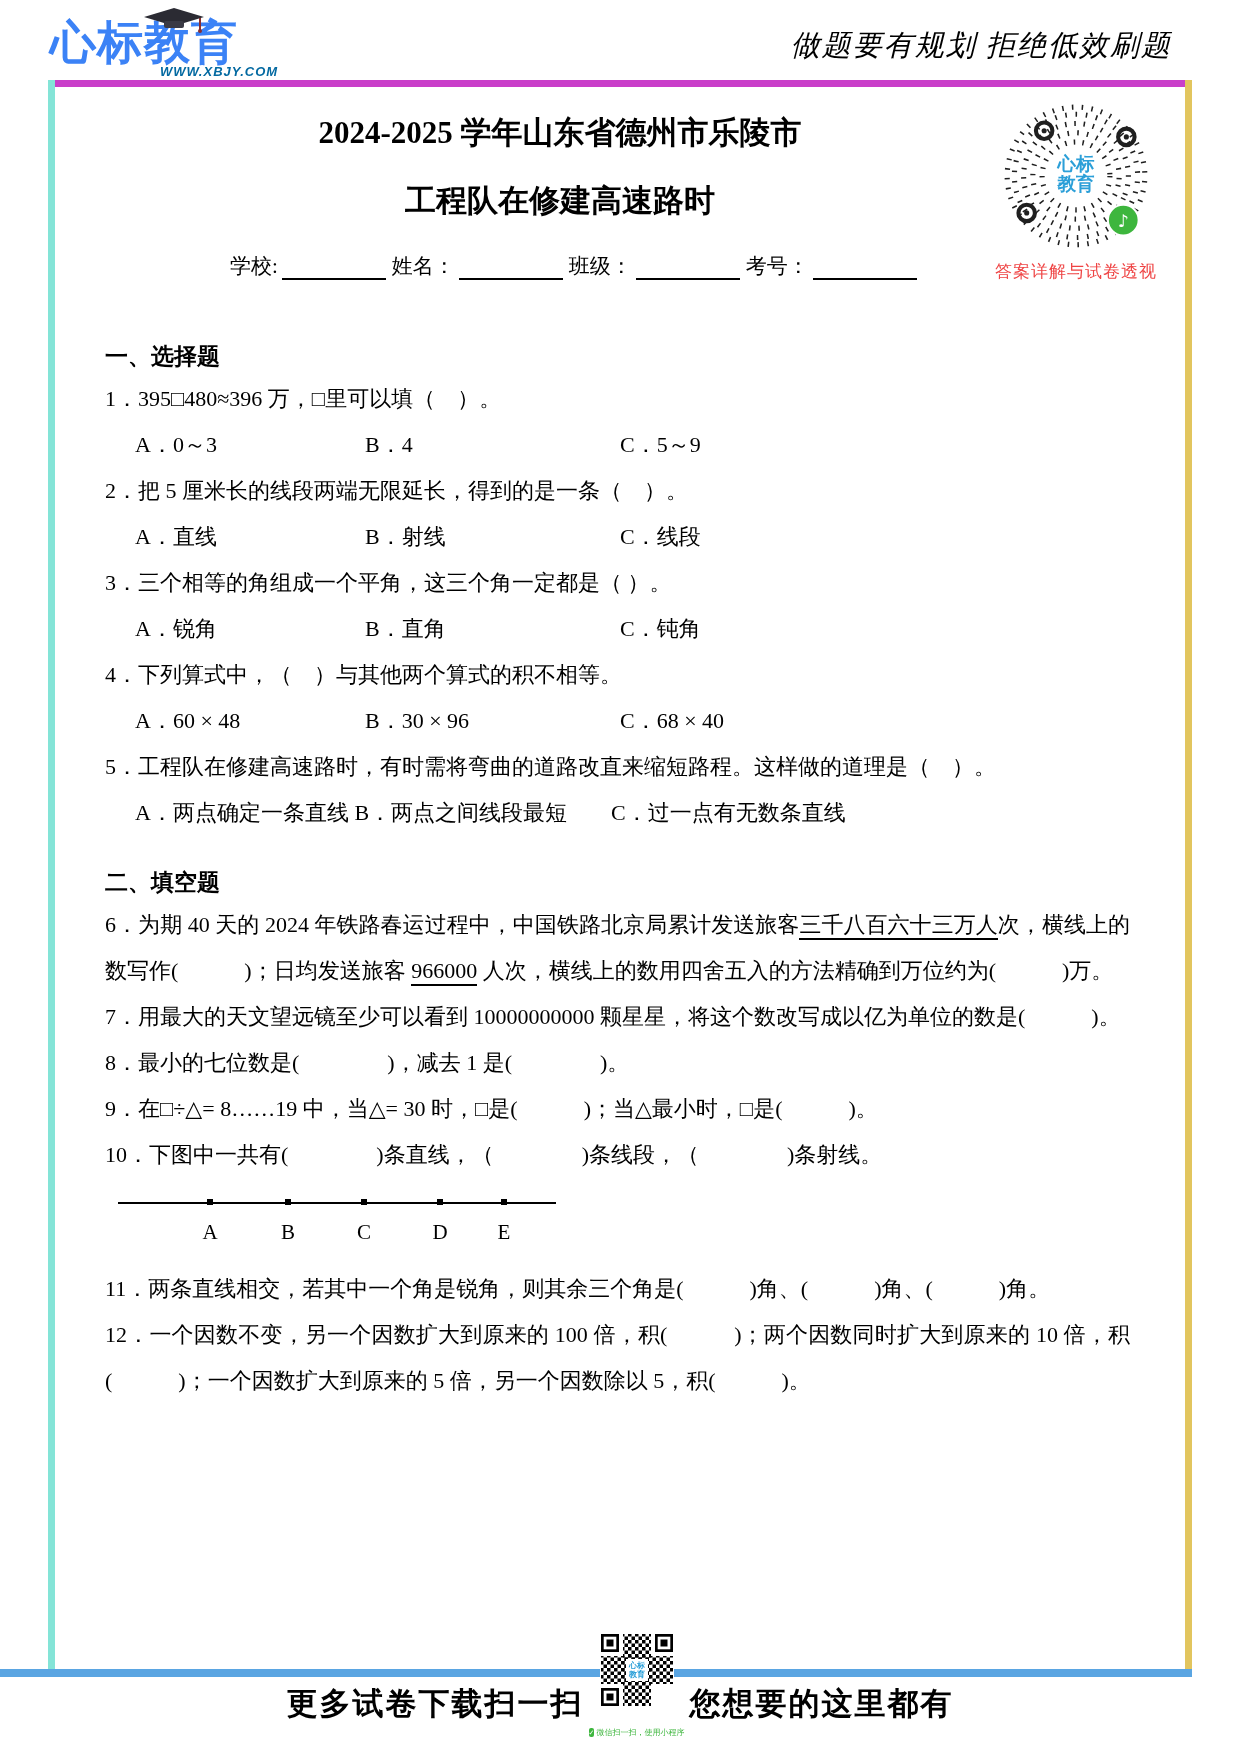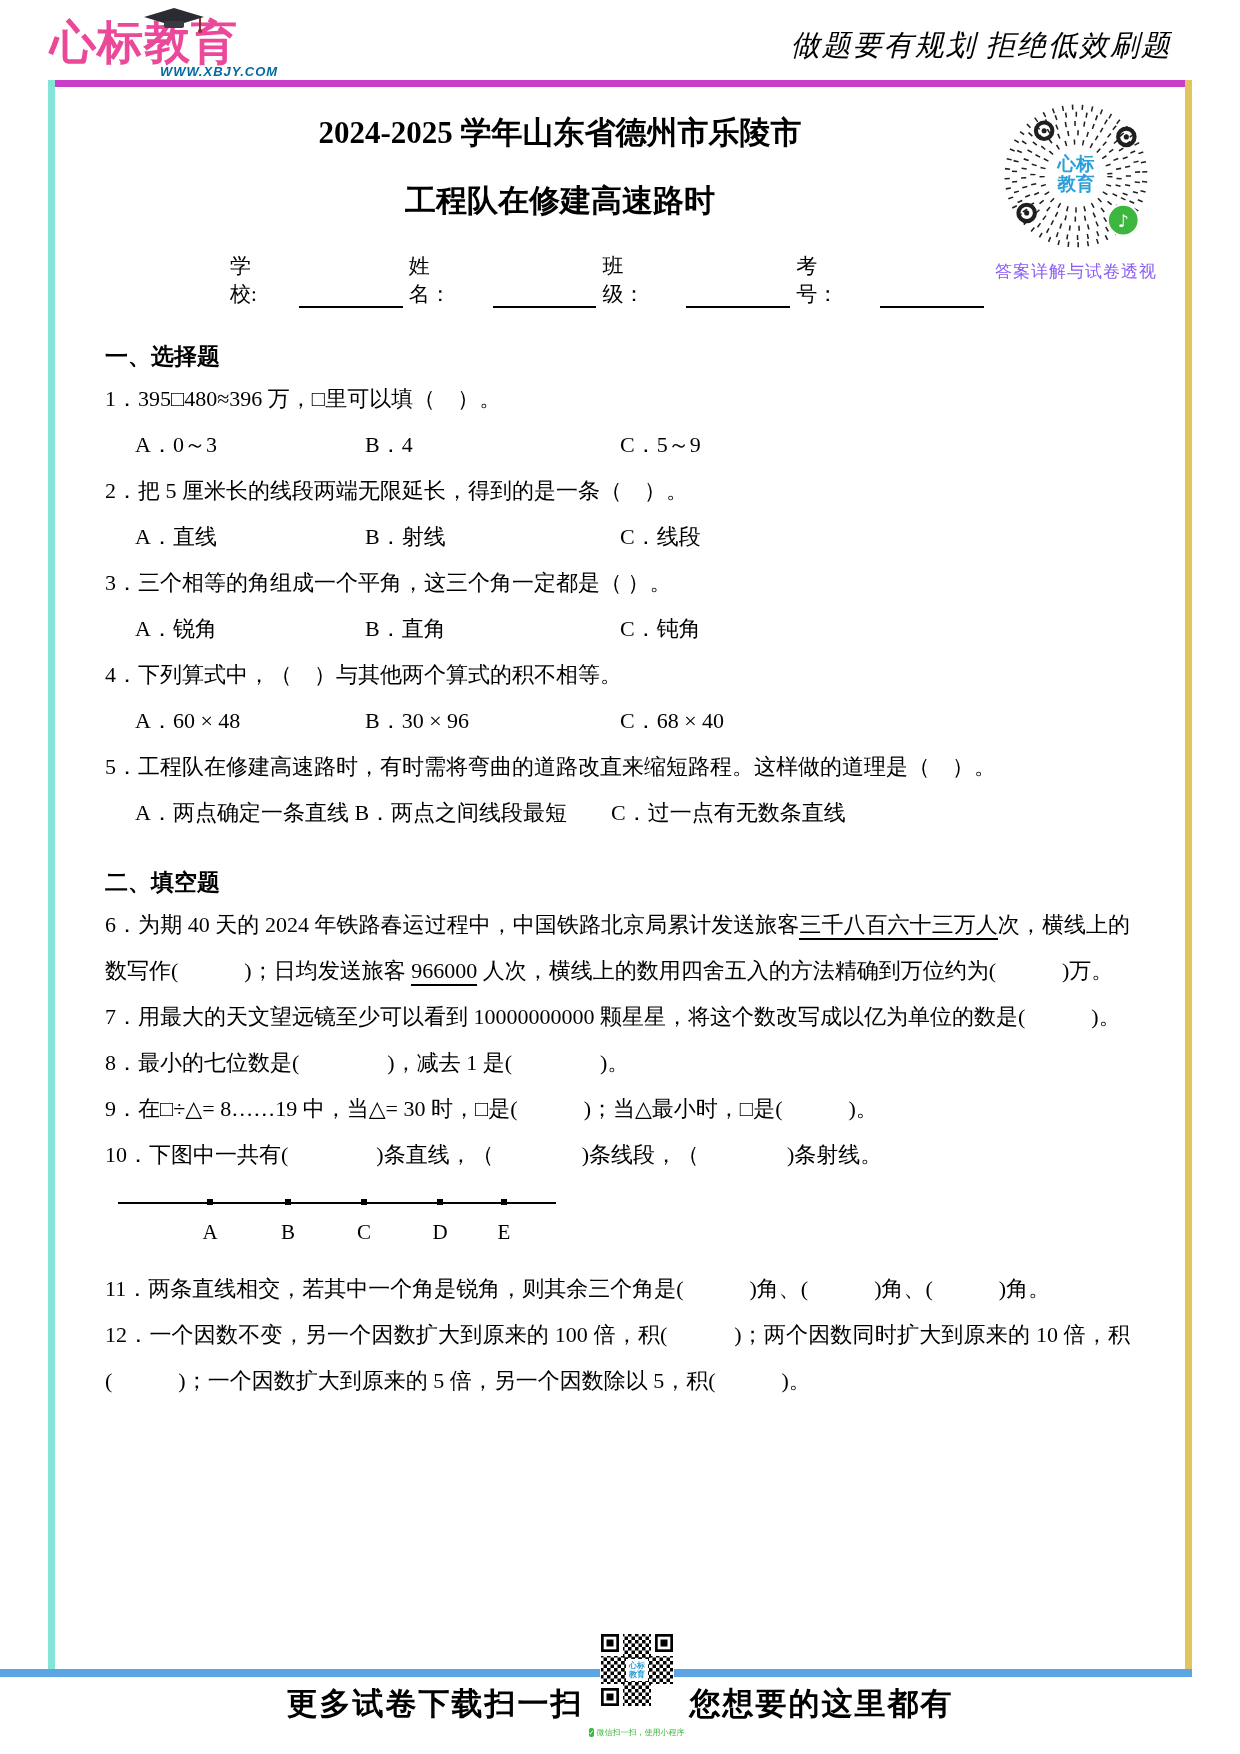--- a/index.html
+++ b/index.html
@@ -2,44 +2,44 @@
 <html><head>
 <meta charset="utf-8">
 <style>
   html,body{margin:0;padding:0;background:#fff;}
   .page{position:relative;width:1240px;height:1754px;background:#ffffff;overflow:hidden;
         font-family:"Liberation Serif","DejaVu Serif",serif;color:#000;}
 
   
   .logo{position:absolute;left:50px;top:10px;width:230px;height:70px;}
   .logo-text{font-family:"Liberation Sans","DejaVu Sans",sans-serif;font-weight:bold;
-             font-size:46px;color:#ec4899;letter-spacing:1px;line-height:64px;}
+             font-size:46px;color:#3b82f6;letter-spacing:1px;line-height:64px;}
   .logo-cap{position:absolute;left:92px;top:-2px;}
   .logo-url{position:absolute;left:110px;top:54px;font-family:"Liberation Sans",sans-serif;
             font-style:italic;font-weight:bold;font-size:13px;color:#0369a1;letter-spacing:1px;}
   .slogan{position:absolute;right:68px;top:26px;font-size:29px;letter-spacing:2px;font-style:italic;}
 
   
   .frame-top{position:absolute;left:48px;top:80px;width:1144px;height:7px;background:#c93ec9;}
   .frame-left{position:absolute;left:48px;top:80px;width:7px;height:1596px;background:#84e4d7;}
   .frame-right{position:absolute;left:1185px;top:80px;width:7px;height:1596px;background:#e2c55e;}
   .frame-bottom{position:absolute;left:0px;top:1669px;width:1192px;height:8px;background:#5aa5e2;}
 
   
   .title1{position:absolute;left:120px;top:112px;width:880px;text-align:center;
           font-size:31px;font-weight:bold;}
   .title2{position:absolute;left:120px;top:180px;width:880px;text-align:center;
           font-size:31px;font-weight:bold;}
   .qr-block{position:absolute;left:988px;top:104px;width:176px;text-align:center;}
-  .qr-caption{margin-top:2px;font-size:17px;color:#8b5cf6;letter-spacing:1px;}
+  .qr-caption{margin-top:2px;font-size:17px;color:#ef4444;letter-spacing:1px;}
 
   
   .fields-row{position:absolute;left:230px;top:252px;width:760px;display:flex;align-items:flex-end;
               font-size:21px;}
-  .field{display:flex;align-items:flex-end;margin-right:6px;gap:17px;}
+  .field{display:flex;align-items:flex-end;margin-right:6px;}
   .blank-line{display:inline-block;width:104px;height:24px;border-bottom:2px solid #000;margin-left:4px;}
 
   
   .flow{position:absolute;left:0;top:336px;width:1240px;}
   .sec-title{margin-left:105px;font-family:"Liberation Sans","DejaVu Sans",sans-serif;
              font-weight:bold;font-size:23px;line-height:40px;}
   .q-text{margin:0 110px 0 105px;font-size:22px;line-height:46px;text-align:justify;}
   .opts{display:flex;margin-left:135px;font-size:22px;line-height:46px;}
   .opt-a{width:230px;}
   .opt-b{width:255px;}

